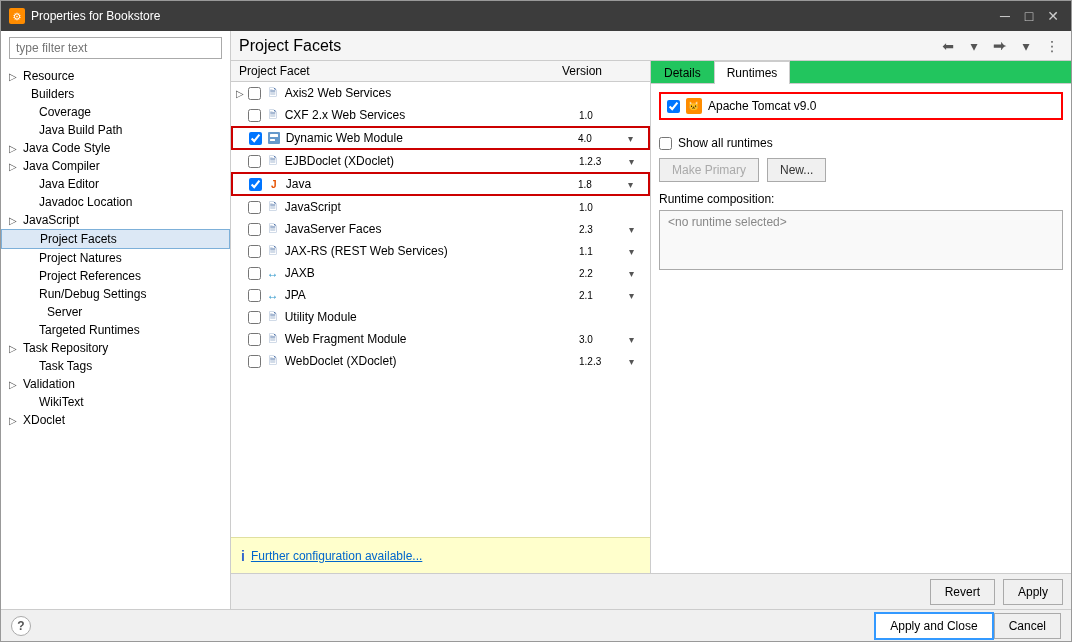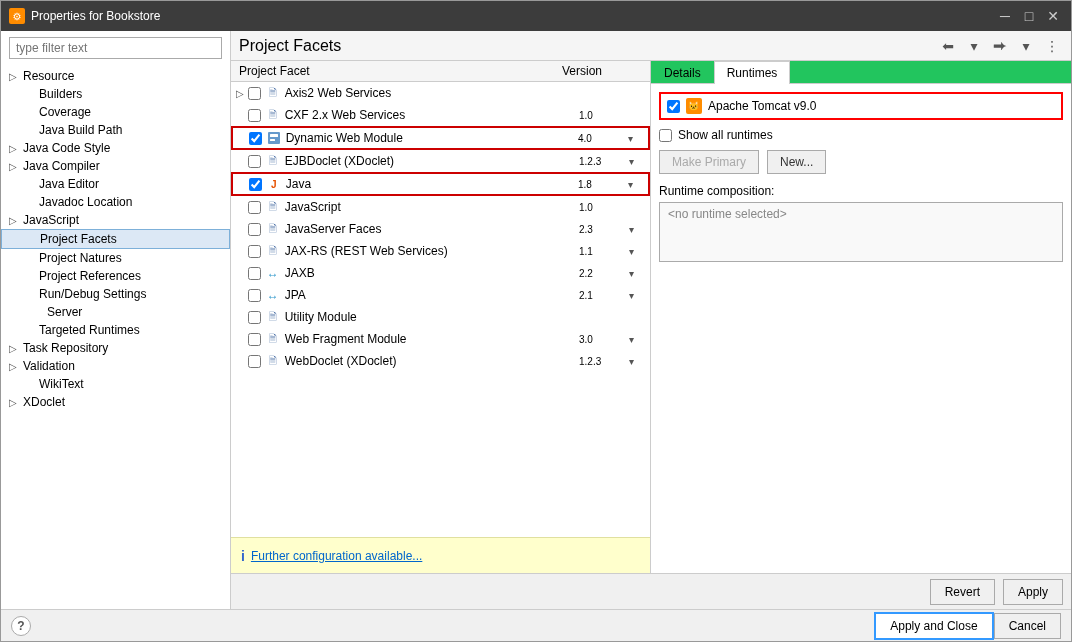--- a/index.html
+++ b/index.html
@@ -57,21 +57,21 @@
     
     .details-panel { flex: 1; display: flex; flex-direction: column; overflow: hidden; }
     .tabs-bar { display: flex; border-bottom: 1px solid #ccc; background: #22c55e; flex-shrink: 0; }
     .tab { padding: 4px 12px; cursor: pointer; font-size: 12px; border: 1px solid transparent; border-bottom: none; margin-bottom: -1px; }
     .tab.active { background: #fff; border-color: #ccc; border-bottom-color: #fff; }
     .tab-content { flex: 1; overflow-y: auto; padding: 8px; background: #fff; }
 
     
     .runtime-item { display: flex; align-items: center; gap: 6px; padding: 4px 6px; border: 2px solid #f00; margin-bottom: 6px; }
     .runtime-icon { width: 16px; height: 16px; background: #ff8c00; border-radius: 2px; display: flex; align-items: center; justify-content: center; font-size: 9px; color: #fff; flex-shrink: 0; }
-    .show-all-runtimes { display: flex; align-items: center; gap: 6px; margin-top: 8px; }
+    .show-all-runtimes { display: flex; align-items: center; gap: 6px; margin-top: 16px; }
     .runtime-buttons { display: flex; gap: 8px; margin-top: 8px; }
     .runtime-btn { padding: 4px 12px; background: #f0f0f0; border: 1px solid #aaa; cursor: pointer; font-size: 12px; color: #333; }
     .runtime-btn.disabled { color: #aaa; cursor: default; }
     .runtime-composition { margin-top: 10px; }
     .runtime-composition label { font-size: 12px; display: block; margin-bottom: 4px; }
     .runtime-composition-box { border: 1px solid #aaa; background: #f9f9f9; padding: 4px 8px; font-size: 12px; color: #888; min-height: 60px; }
     .bottom-btn { padding: 5px 14px; font-size: 12px; background: #f0f0f0; border: 1px solid #aaa; cursor: pointer; }
     .bottom-btn.primary { background: #fff; border: 2px solid #3399ff; }
 
     
@@ -111,21 +111,21 @@
 
       <div class="sidebar-tree">
 
         <div class="tree-item">
           <span class="expand-arrow">▷</span>
           <span>Resource</span>
         </div>
 
         <div class="tree-item">
           <span class="expand-arrow" style="opacity:0">▷</span>
-          <span style="margin-left:16px">Builders</span>
+          <span style="margin-left:8px">Builders</span>
         </div>
 
         <div class="tree-item">
           <span class="expand-arrow" style="opacity:0">▷</span>
           <span style="margin-left:16px">Coverage</span>
         </div>
 
         <div class="tree-item">
           <span class="expand-arrow" style="opacity:0">▷</span>
           <span style="margin-left:16px">Java Build Path</span>
@@ -184,20 +184,24 @@
         <div class="tree-item">
           <span class="expand-arrow" style="opacity:0">▷</span>
           <span style="margin-left:16px">Targeted Runtimes</span>
         </div>
 
         <div class="tree-item">
           <span class="expand-arrow">▷</span>
           <span>Task Repository</span>
         </div>
 
+        <div class="tree-item">
+          <span class="expand-arrow" style="opacity:0">▷</span>
+          <span style="margin-left:16px">Task Tags</span>
+        </div>
 
         <div class="tree-item">
           <span class="expand-arrow">▷</span>
           <span>Validation</span>
         </div>
 
         <div class="tree-item">
           <span class="expand-arrow" style="opacity:0">▷</span>
           <span style="margin-left:16px">WikiText</span>
         </div>

